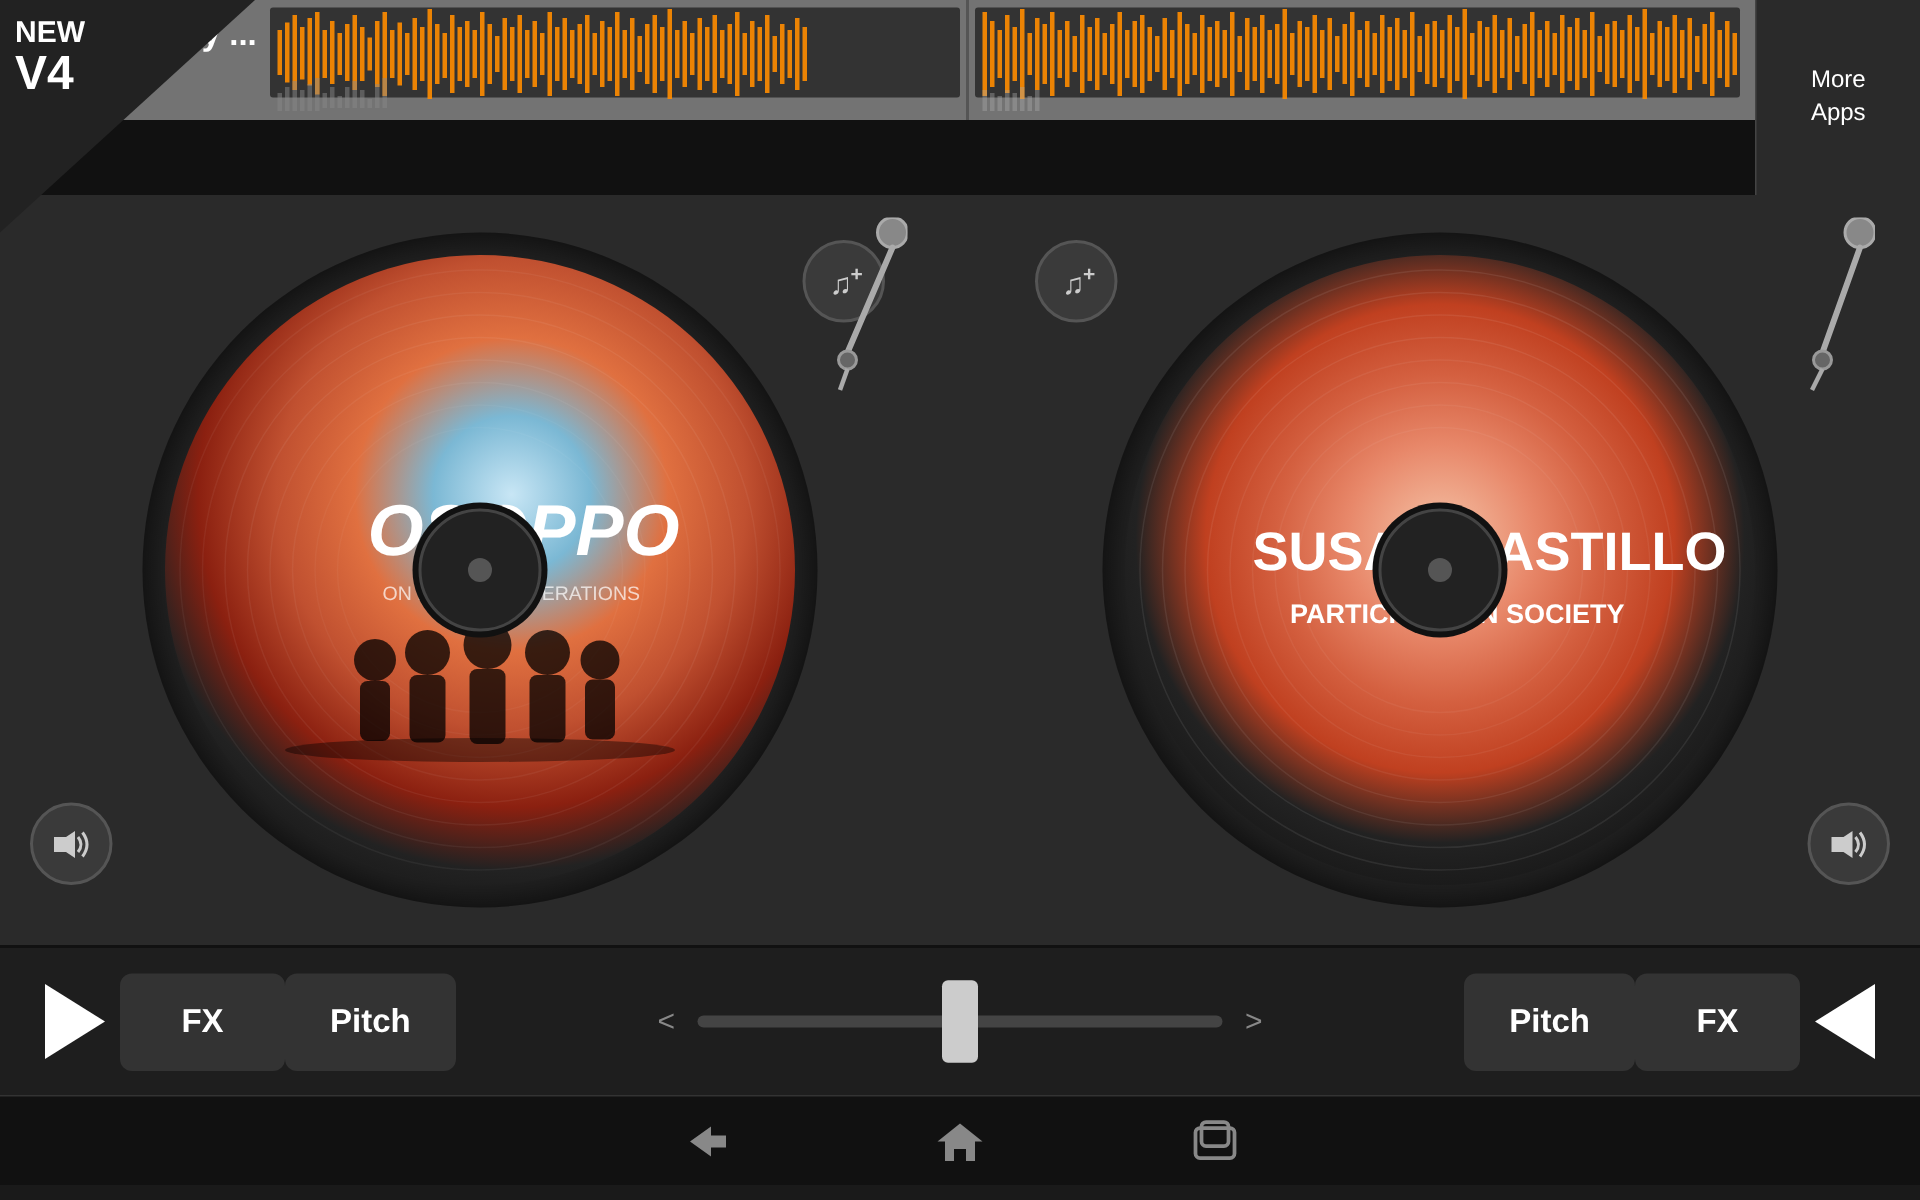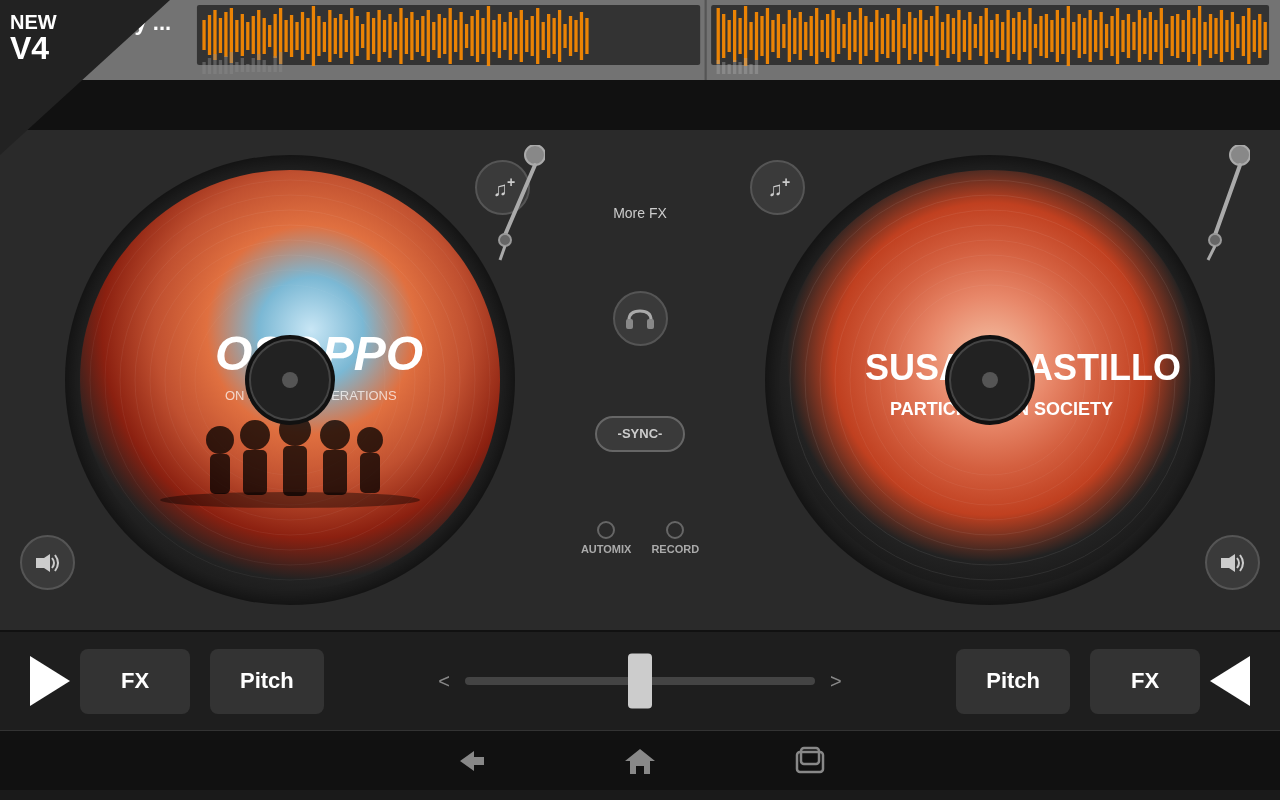--- a/index.html
+++ b/index.html
@@ -287,21 +287,21 @@
       border-color: transparent transparent transparent #fff;
     }
 
     .play-right {
       border-width: 25px 40px 25px 0;
       border-color: transparent #fff transparent transparent;
     }
 
     .fx-pitch-group {
       display: flex;
-      gap: 20px;
+      gap: 0;
     }
 
     .control-btn {
       height: 65px;
       padding: 0 30px;
       background: #333;
       border: none;
       border-radius: 8px;
       color: #fff;
       font-size: 22px;
@@ -595,20 +595,24 @@
           <rect x="665" y="64" width="3" height="10"></rect>
           <rect x="670" y="60" width="3" height="14"></rect>
           <rect x="675" y="62" width="3" height="12"></rect>
           <rect x="680" y="58" width="3" height="16"></rect>
           <rect x="685" y="64" width="3" height="10"></rect>
           <rect x="690" y="60" width="3" height="14"></rect>
         </g>
       </svg>
     </div>
   </div>
+  <div id="more-apps-btn">
+    <span style="white-space:pre-line; text-align:center;">More
+Apps</span>
+  </div>
 </div>
 
 <div id="dj-area">
 
   <div class="turntable-section">
 
     <div style="position:absolute; top:15px; right:35px; z-index:10;">
       <svg width="60" height="120" viewBox="0 0 60 120">
         <circle cx="50" cy="10" r="10" fill="#888" stroke="#aaa" stroke-width="2"></circle>
         <line x1="50" y1="20" x2="20" y2="90" stroke="#aaa" stroke-width="4" stroke-linecap="round"></line>
@@ -673,49 +677,20 @@
 
             <circle cx="210" cy="210" r="45" fill="#111"></circle>
             <circle cx="210" cy="210" r="40" fill="#222" stroke="#444" stroke-width="2"></circle>
             <circle cx="210" cy="210" r="8" fill="#555"></circle>
           </svg>
         </div>
       </div>
     </div>
   </div>
 
-  <div id="center-controls">
-    <div>
-      <div style="color:#ccc; font-size:14px; text-align:center; line-height:1.2;">More
-FX</div>
-    </div>
-
-    <div class="center-btn">
-      <svg width="30" height="26" viewBox="0 0 30 26">
-        <path d="M4,14 Q4,5 15,5 Q26,5 26,14" fill="none" stroke="#aaa" stroke-width="3"></path>
-        <rect x="1" y="13" width="7" height="10" rx="2" fill="#888"></rect>
-        <rect x="22" y="13" width="7" height="10" rx="2" fill="#888"></rect>
-      </svg>
-    </div>
-
-    <div id="sync-btn">
-      <span>-SYNC-</span>
-    </div>
-
-    <div class="automix-record-row">
-      <div class="ar-item">
-        <div class="ar-circle"></div>
-        <span class="ar-label">AUTOMIX</span>
-      </div>
-      <div class="ar-item">
-        <div class="ar-circle"></div>
-        <span class="ar-label">RECORD</span>
-      </div>
-    </div>
-  </div>
 
   <div class="turntable-section">
 
     <div style="position:absolute; top:15px; right:30px; z-index:10;">
       <svg width="60" height="120" viewBox="0 0 60 120">
         <circle cx="50" cy="10" r="10" fill="#888" stroke="#aaa" stroke-width="2"></circle>
         <line x1="50" y1="20" x2="25" y2="90" stroke="#aaa" stroke-width="4" stroke-linecap="round"></line>
         <circle cx="25" cy="95" r="6" fill="#666" stroke="#999" stroke-width="2"></circle>
         <line x1="25" y1="101" x2="18" y2="115" stroke="#aaa" stroke-width="3"></line>
       </svg>

